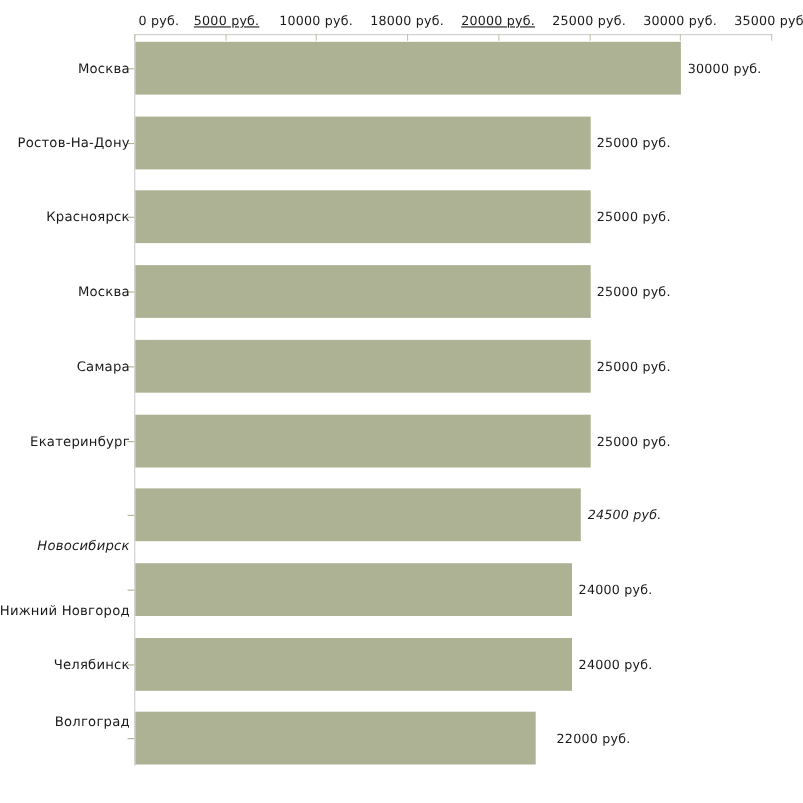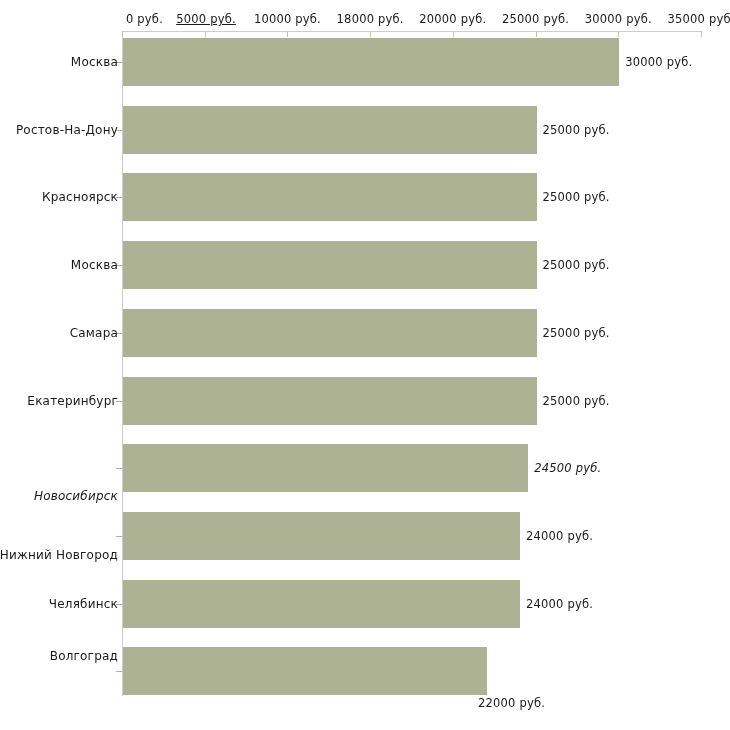--- a/index.html
+++ b/index.html
@@ -102,21 +102,21 @@
       <div class="xtick" style="left: 452.857px;"></div>
       <div class="xtick" style="left: 535.571px;"></div>
       <div class="xtick" style="left: 618.286px;"></div>
       <div class="xtick" style="left: 701px;"></div>
     </div>
   <div id="xlabels-layer">
       <div class="xtick-label" style="left: 122px; padding-left: 45px;">0 руб.</div>
       <div class="xtick-label" style="left: 206px; text-decoration: underline;">5000 руб.</div>
       <div class="xtick-label" style="left: 287.429px;">10000 руб.</div>
       <div class="xtick-label" style="left: 370.143px;">18000 руб.</div>
-      <div class="xtick-label" style="left: 452.857px;">20000 руб.</div>
+      <div class="xtick-label" style="left: 452.857px; text-decoration: underline;">20000 руб.</div>
       <div class="xtick-label" style="left: 535.571px;">25000 руб.</div>
       <div class="xtick-label" style="left: 618.286px;">30000 руб.</div>
       <div class="xtick-label" style="left: 701px;">35000 руб.</div>
     </div>
   <div id="bars-layer">
       <div class="bar" style="top: 38px; width: 496.286px; background: rgb(174, 178, 148);"></div>
       <div class="bar-value" style="left: 625.286px; top: 62px;">30000 руб.</div>
       <div class="bar" style="top: 105.7px; width: 413.571px; background: rgb(174, 178, 148);"></div>
       <div class="bar-value" style="left: 542.571px; top: 129.7px;">25000 руб.</div>
       <div class="bar" style="top: 173.4px; width: 413.571px; background: rgb(174, 178, 148);"></div>
@@ -127,21 +127,21 @@
       <div class="bar-value" style="left: 542.571px; top: 332.8px;">25000 руб.</div>
       <div class="bar" style="top: 376.5px; width: 413.571px; background: rgb(174, 178, 148);"></div>
       <div class="bar-value" style="left: 542.571px; top: 400.5px;">25000 руб.</div>
       <div class="bar" style="top: 444.2px; width: 405.3px; background: rgb(174, 178, 148);"></div>
       <div class="bar-value" style="left: 534.3px; top: 468.2px; font-style: italic;">24500 руб.</div>
       <div class="bar" style="top: 511.9px; width: 397.029px; background: rgb(174, 178, 148);"></div>
       <div class="bar-value" style="left: 526.029px; top: 535.9px;">24000 руб.</div>
       <div class="bar" style="top: 579.6px; width: 397.029px; background: rgb(174, 178, 148);"></div>
       <div class="bar-value" style="left: 526.029px; top: 603.6px;">24000 руб.</div>
       <div class="bar" style="top: 647.3px; width: 363.943px; background: rgb(174, 178, 148);"></div>
-      <div class="bar-value" style="left: 478px; top: 671.3px; margin-top: 32px;">22000 руб.</div>
+      <div class="bar-value" style="left: 506px; top: 671.3px;">22000 руб.</div>
     </div>
   <div id="cats-layer">
       <div class="ytick" style="top: 62px;"></div>
       <div class="cat-label" style="top: 62px;">Москва</div>
       <div class="ytick" style="top: 129.7px;"></div>
       <div class="cat-label" style="top: 129.7px;">Ростов-На-Дону</div>
       <div class="ytick" style="top: 197.4px;"></div>
       <div class="cat-label" style="top: 197.4px;">Красноярск</div>
       <div class="ytick" style="top: 265.1px;"></div>
       <div class="cat-label" style="top: 265.1px;">Москва</div>

